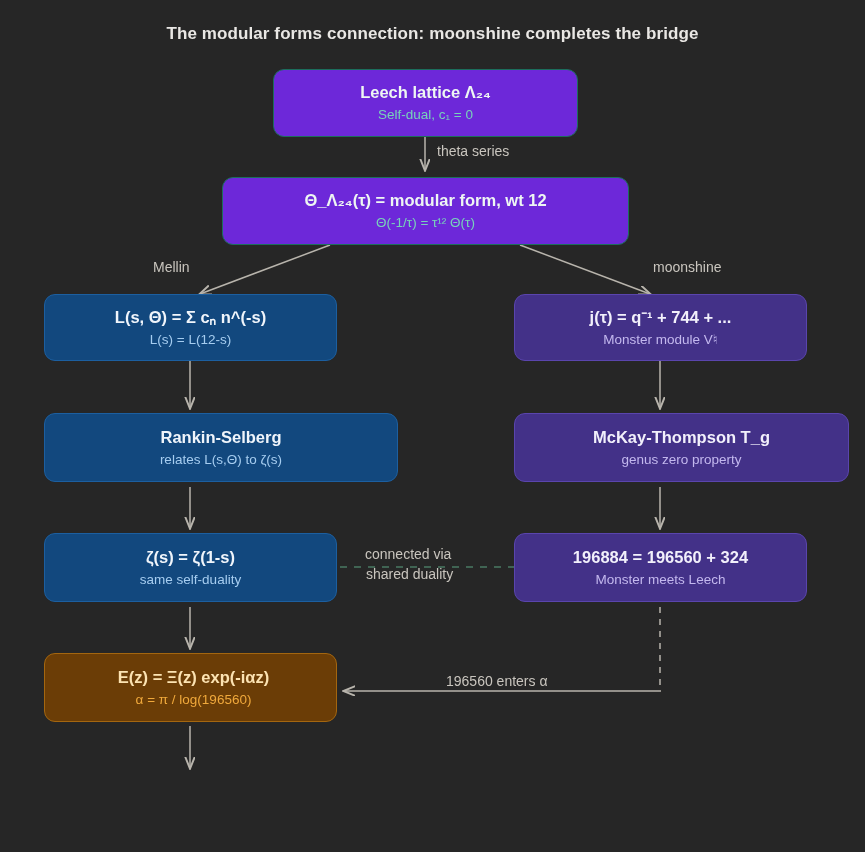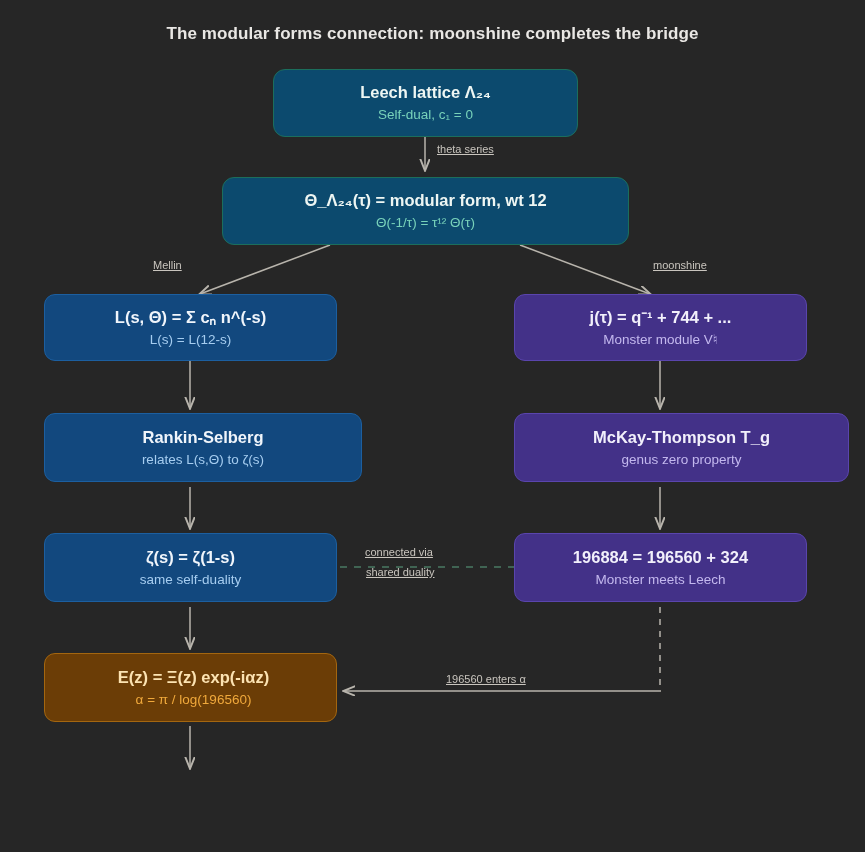--- a/index.html
+++ b/index.html
@@ -56,42 +56,41 @@
     font-weight: bold;
     line-height: 1.25;
     white-space: nowrap;
   }
   .node .n-sub {
     font-size: 13.5px;
     line-height: 1.3;
     margin-top: 3px;
     white-space: nowrap;
   }
-  .node.green { background: #0c4a6e; border-color: #1c6e5c; border-radius: 12px; }
+  .node.green { background: #6d28d9; border-color: #1c6e5c; }
   .node.green .n-title { color: #eef6f3; }
   .node.green .n-sub { color: #78d2ba; }
   .node.blue { background: #12487e; border-color: #1c5fa0; }
   .node.blue .n-title { color: #f0f5fb; }
   .node.blue .n-sub { color: #a6cdf0; }
   .node.purple { background: #433188; border-color: #5a45ad; }
   .node.purple .n-title { color: #f2f0fb; }
   .node.purple .n-sub { color: #c3b8ee; }
   .node.brown { background: #6b3d06; border-color: #a4660f; }
   .node.brown .n-title { color: #fce3b2; }
   .node.brown .n-sub { color: #f0a93c; }
   .node.red { background: #6e2415; border-color: #9c3a23; }
   .node.red .n-title { color: #f7cfc4; }
   .edge-label {
     position: absolute;
     color: #c9c5be;
-    font-size: 11px;
+    font-size: 14px;
     line-height: 1.25;
     white-space: nowrap;
     text-align: center;
-    text-decoration: underline;
   }
 </style>
 </head>
 <body>
 
 <div id="canvas">
 
   <div class="title">The modular forms connection: moonshine completes the bridge</div>
 
   <svg id="edges" viewBox="0 0 865 852">
@@ -138,21 +137,21 @@
   <div class="node blue" style="left:44px; top:294px; width:293px; height:67px;">
     <div class="n-title">L(s, Θ) = Σ cₙ n^(-s)</div>
     <div class="n-sub">L(s) = L(12-s)</div>
   </div>
 
   <div class="node purple" style="left:514px; top:294px; width:293px; height:67px;">
     <div class="n-title">j(τ) = q⁻¹ + 744 + ...</div>
     <div class="n-sub">Monster module V♮</div>
   </div>
 
-  <div class="node blue" style="left:44px; top:413px; width:318px; height:69px;">
+  <div class="node blue" style="left:44px; top:413px; width:354px; height:69px;">
     <div class="n-title">Rankin-Selberg</div>
     <div class="n-sub">relates L(s,Θ) to ζ(s)</div>
   </div>
 
   <div class="node purple" style="left:514px; top:413px; width:335px; height:69px;">
     <div class="n-title">McKay-Thompson T_g</div>
     <div class="n-sub">genus zero property</div>
   </div>
 
   <div class="node blue" style="left:44px; top:533px; width:293px; height:69px;">

